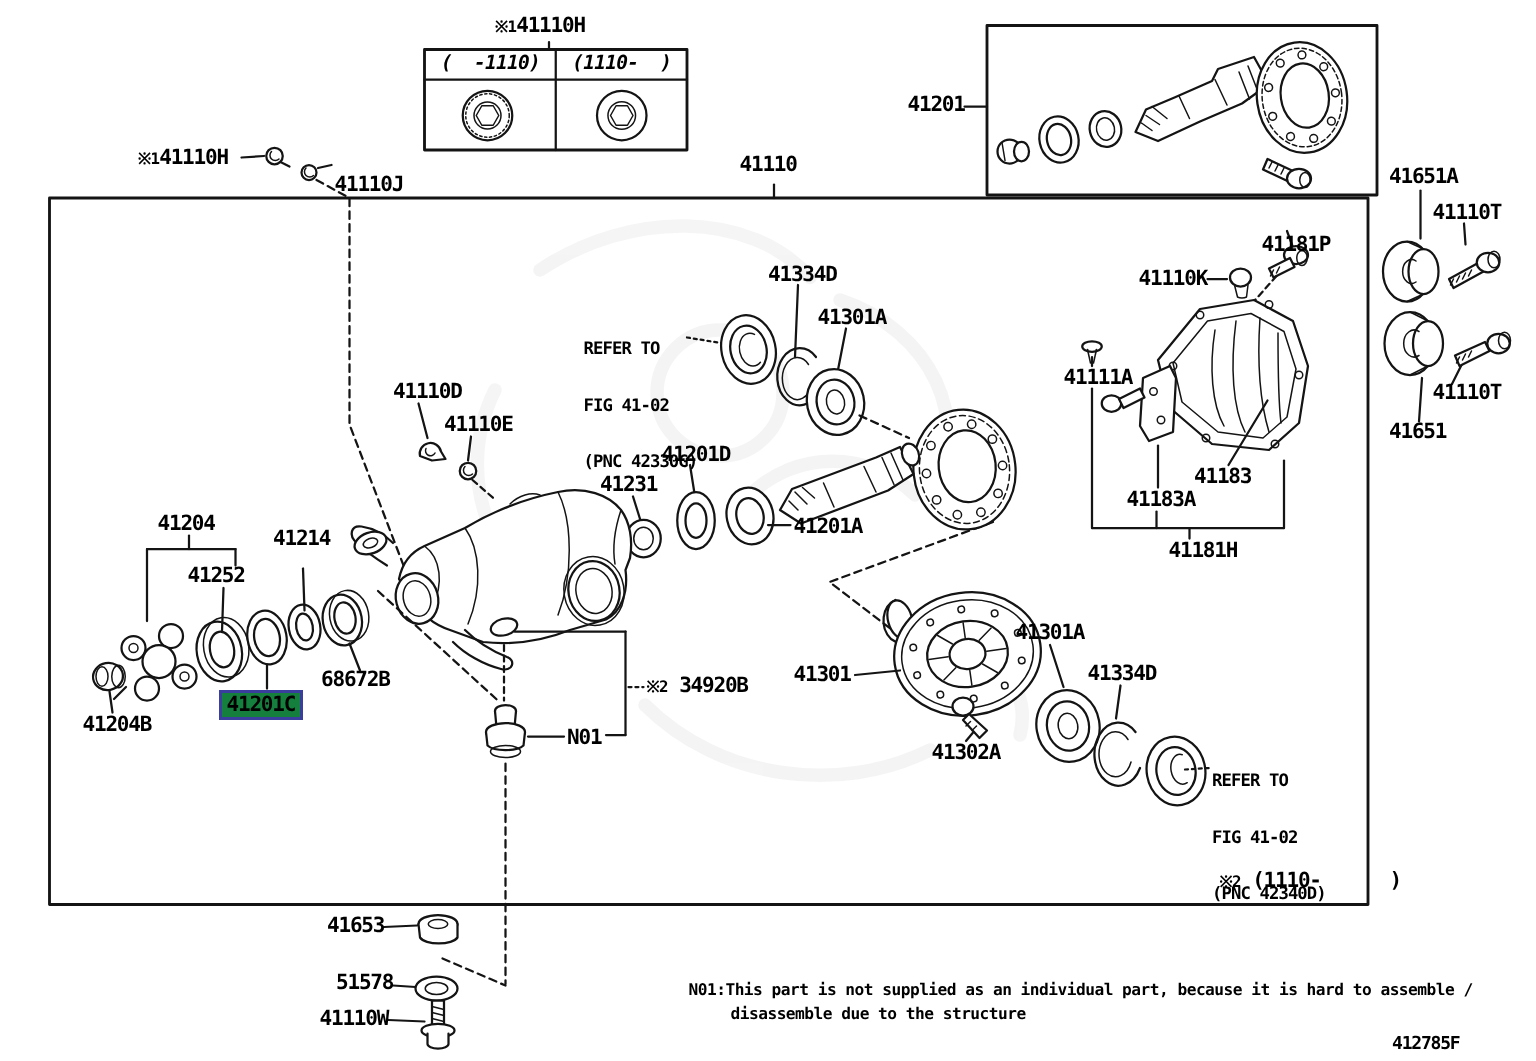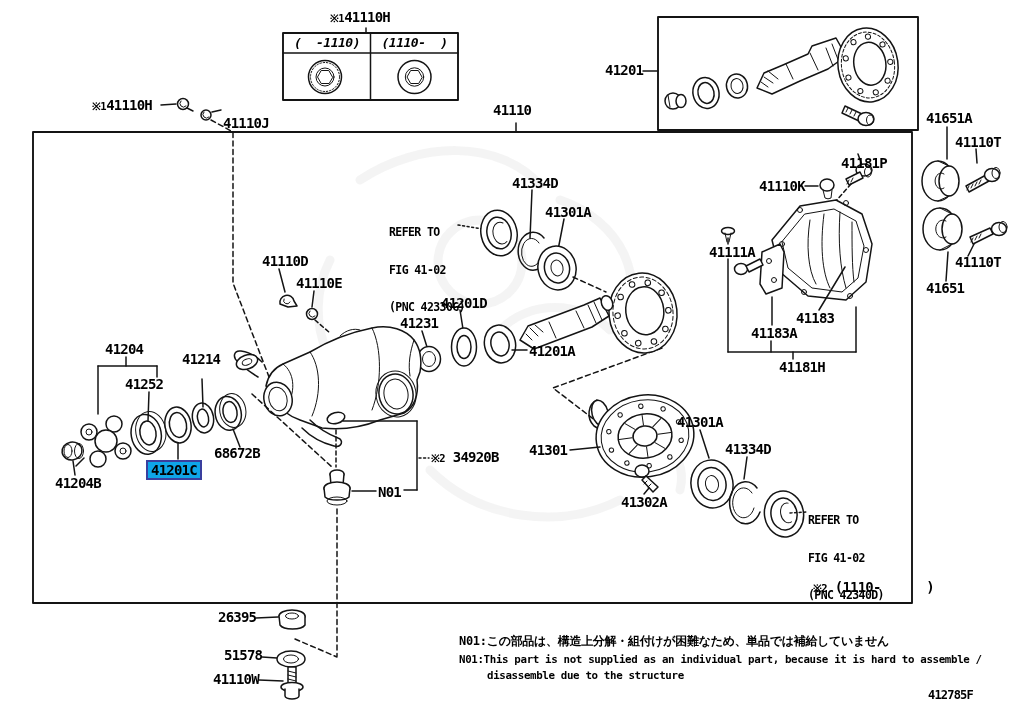--- a/index.html
+++ b/index.html
@@ -450,40 +450,39 @@
   <div class="L" style="left:441px;top:296px">41201D</div>
   <div class="L" style="left:400px;top:316px">41231</div>
   <div class="L" style="left:529px;top:344px">41201A</div>
   <div class="L" style="left:262px;top:254px">41110D</div>
   <div class="L" style="left:296px;top:276px">41110E</div>
 
   <div class="L" style="left:105px;top:342px">41204</div>
   <div class="L" style="left:125px;top:377px">41252</div>
   <div class="L" style="left:182px;top:352px">41214</div>
   <div class="L" style="left:214px;top:446px">68672B</div>
-  <div class="L sel" style="left: 146px; top: 460px; background-color: #0ea5e9; border-color: rgb(58, 63, 158);">41201C</div>
+  <div class="L sel" style="left: 146px; top: 460px; background-color: #15803d; border-color: rgb(58, 63, 158);">41201C</div>
   <div class="L" style="left:55px;top:476px">41204B</div>
 
   <div class="L" style="left:431px;top:450px"><span class="pre">※2</span> <span>34920B</span></div>
   <div class="L" style="left:378px;top:485px">N01</div>
 
   <div class="L" style="left:529px;top:443px">41301</div>
   <div class="L" style="left:621px;top:495px">41302A</div>
   <div class="L" style="left:677px;top:415px">41301A</div>
   <div class="L" style="left:725px;top:442px">41334D</div>
   <div class="L refer" style="left:808px;top:489px">
     <div>REFER TO</div>
     <div>FIG 41-02</div>
     <div>(PNC 42340D)</div>
   </div>
 
   <div class="L" style="left:813px;top:580px"><span class="pre">※2</span> <span>(1110-      )</span></div>
 
-  <div class="L" style="left:218px;top:610px">26395</div>
+  <div class="L" style="left:218px;top:610px">41653</div>
   <div class="L" style="left:224px;top:648px">51578</div>
   <div class="L" style="left:213px;top:672px">41110W</div>
 
-  <div class="L note-jp" style="left:459px;top:634px">N01:この部品は、構造上分解・組付けが困難なため、単品では補給していません</div>
   <div class="L note" style="left:459px;top:653px">N01:This part is not supplied as an individual part, because it is hard to assemble /</div>
   <div class="L note" style="left:487px;top:669px">disassemble due to the structure</div>
   <div class="L code" style="left:928px;top:688px">412785F</div>
 
 </div>
 
 </body></html>

